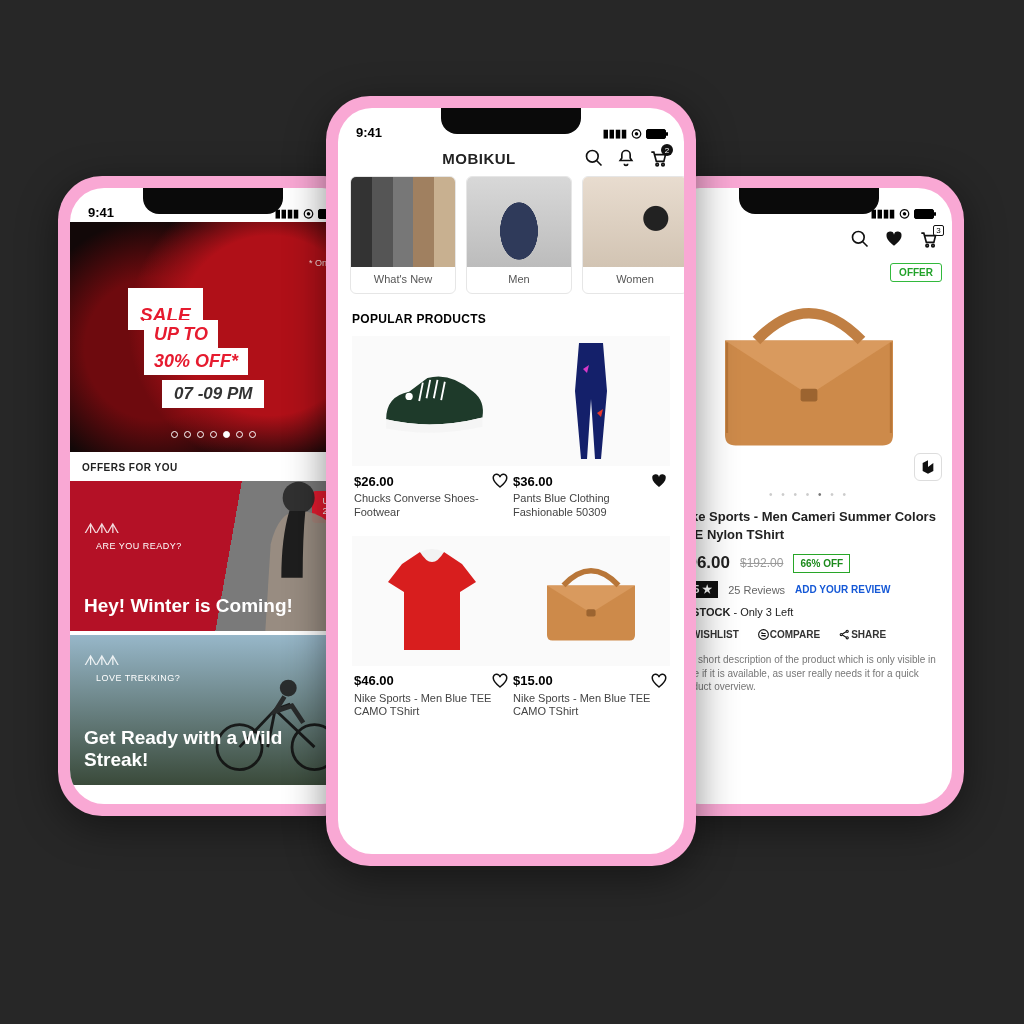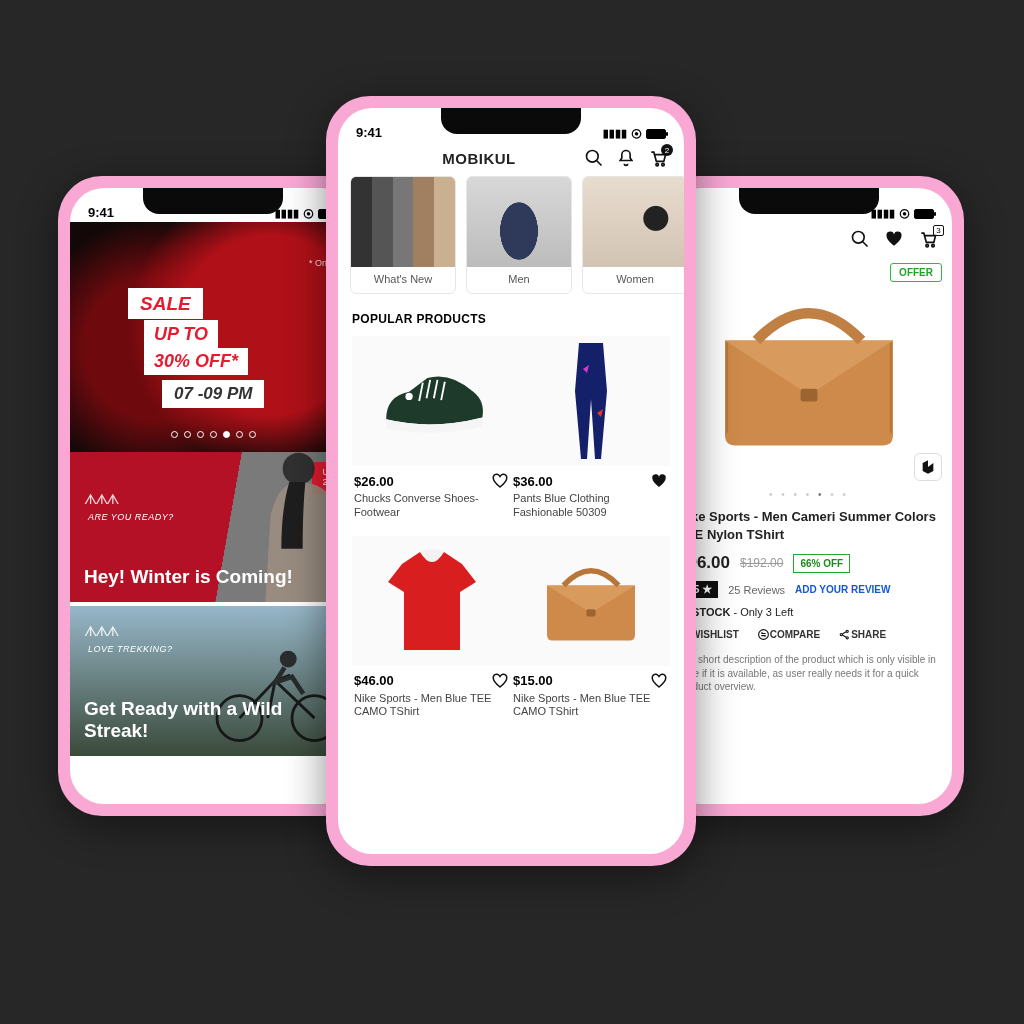--- a/index.html
+++ b/index.html
@@ -45,34 +45,34 @@
   
   .hero {
     height: 230px; background: #1a0a0a; color:#fff; position:relative;
     background:
       radial-gradient(circle at 70% 45%, #b01018 0 38%, transparent 60%),
       radial-gradient(circle at 30% 55%, #6e0a0e 0 30%, transparent 55%),
       #120808;
   }
   .hero .tag { position:absolute; font-size: 9px; right:10px; top:36px; opacity:.85;}
   .hero .blk { position:absolute; left:58px; font-weight:800; font-style:italic; }
-  .hero .sale  { top:66px; background:#fff; color:#e61b2f; padding:5px 12px 4px; font-size:19px; }
+  .hero .sale  { top:66px; background:#fff; color:#e61b2f; padding:16px 12px 4px; font-size:19px; }
   .hero .upto  { top:98px; background:#fff; color:#e61b2f; padding:4px 10px; font-size:18px; left:74px; }
   .hero .off   { top:126px;background:#fff; color:#e61b2f; padding:3px 10px; font-size:18px; left:74px; }
   .hero .time  { top:158px;background:#fff; color:#333;    padding:4px 12px; font-size:17px; left:92px; }
   .dots { position:absolute; bottom:10px; left:0; right:0; text-align:center; }
   .dots i { display:inline-block; width:7px; height:7px; border:1px solid #fff; border-radius:50%; margin:0 3px;}
   .dots i.on { background:#fff; }
   .sect { font-size:10px; font-weight:800; letter-spacing:.5px; padding:10px 12px 8px; color:#222; }
   .offer { height:150px; position:relative; color:#fff; overflow:hidden; margin-bottom:4px; }
   .offer.winter { background: linear-gradient(100deg,#b41126 0 55%, #7a7a7a 55% 100%); }
   .offer.trek   { background: linear-gradient(180deg,#97b7c9 0%, #3a4a3a 100%); }
   .offer .zig { font-family: monospace; font-size:14px; letter-spacing:-2px; opacity:.85;}
   .offer .inner { position:absolute; left:14px; bottom:14px; max-width: 75%; }
-  .offer .tiny { font-size:9px; letter-spacing:.5px; margin:4px 4px 2px;font-style:italic;}
+  .offer .tiny { font-size:9px; letter-spacing:.5px; margin:4px 12px 2px;}
   .offer .big  { font-size:19px; font-weight:800; line-height:1.15;margin-top:44px; }
   .offer .pill { position:absolute; right:0; top:10px; background:#e61b2f; color:#fff; font-size:9px; padding:6px 6px 6px 10px; border-top-left-radius:4px; border-bottom-left-radius:4px; line-height:1.1;}
   .offer svg.rider { position:absolute; right:4px; bottom:6px; width:150px; height:120px; opacity:.9;}
   .offer svg.man   { position:absolute; right:-6px; bottom:0; width:140px; height:160px; opacity:.9;}
 
   
   .topbar { display:flex; align-items:center; padding:6px 16px 8px; gap:12px; }
   .brand { flex:1; text-align:center; font-weight:800; letter-spacing:.5px; font-size:15px; color:#222;}
   .ticon { width:20px; height:20px; display:flex; align-items:center; justify-content:center; position:relative; }
   .ticon svg { width:20px; height:20px; stroke:#111; stroke-width:2; fill:none; }
@@ -154,20 +154,21 @@
       <div class="tag">* Only on</div>
       <div class="blk sale">SALE</div>
       <div class="blk upto">UP TO</div>
       <div class="blk off">30% OFF*</div>
       <div class="blk time">07 -09 PM</div>
       <div class="dots">
         <i></i><i></i><i></i><i></i><i class="on"></i><i></i><i></i>
       </div>
     </div>
 
+    <div class="sect">OFFERS FOR YOU</div>
 
     <div class="offer winter">
       <div class="pill">
         <div>UP</div>
         <div>20% O</div>
       </div>
       <svg class="man" viewBox="0 0 100 120">
         <path d="M55 8 a12 12 0 1 1 0 24 a12 12 0 1 1 0 -24" fill="#2a2a2a"></path>
         <path d="M30 120 L34 55 Q40 30 55 30 Q80 30 90 60 L95 120 Z" fill="#9c8f82"></path>
         <path d="M48 30 Q42 50 42 80 L58 80 Q58 50 60 30 Z" fill="#151515"></path>

